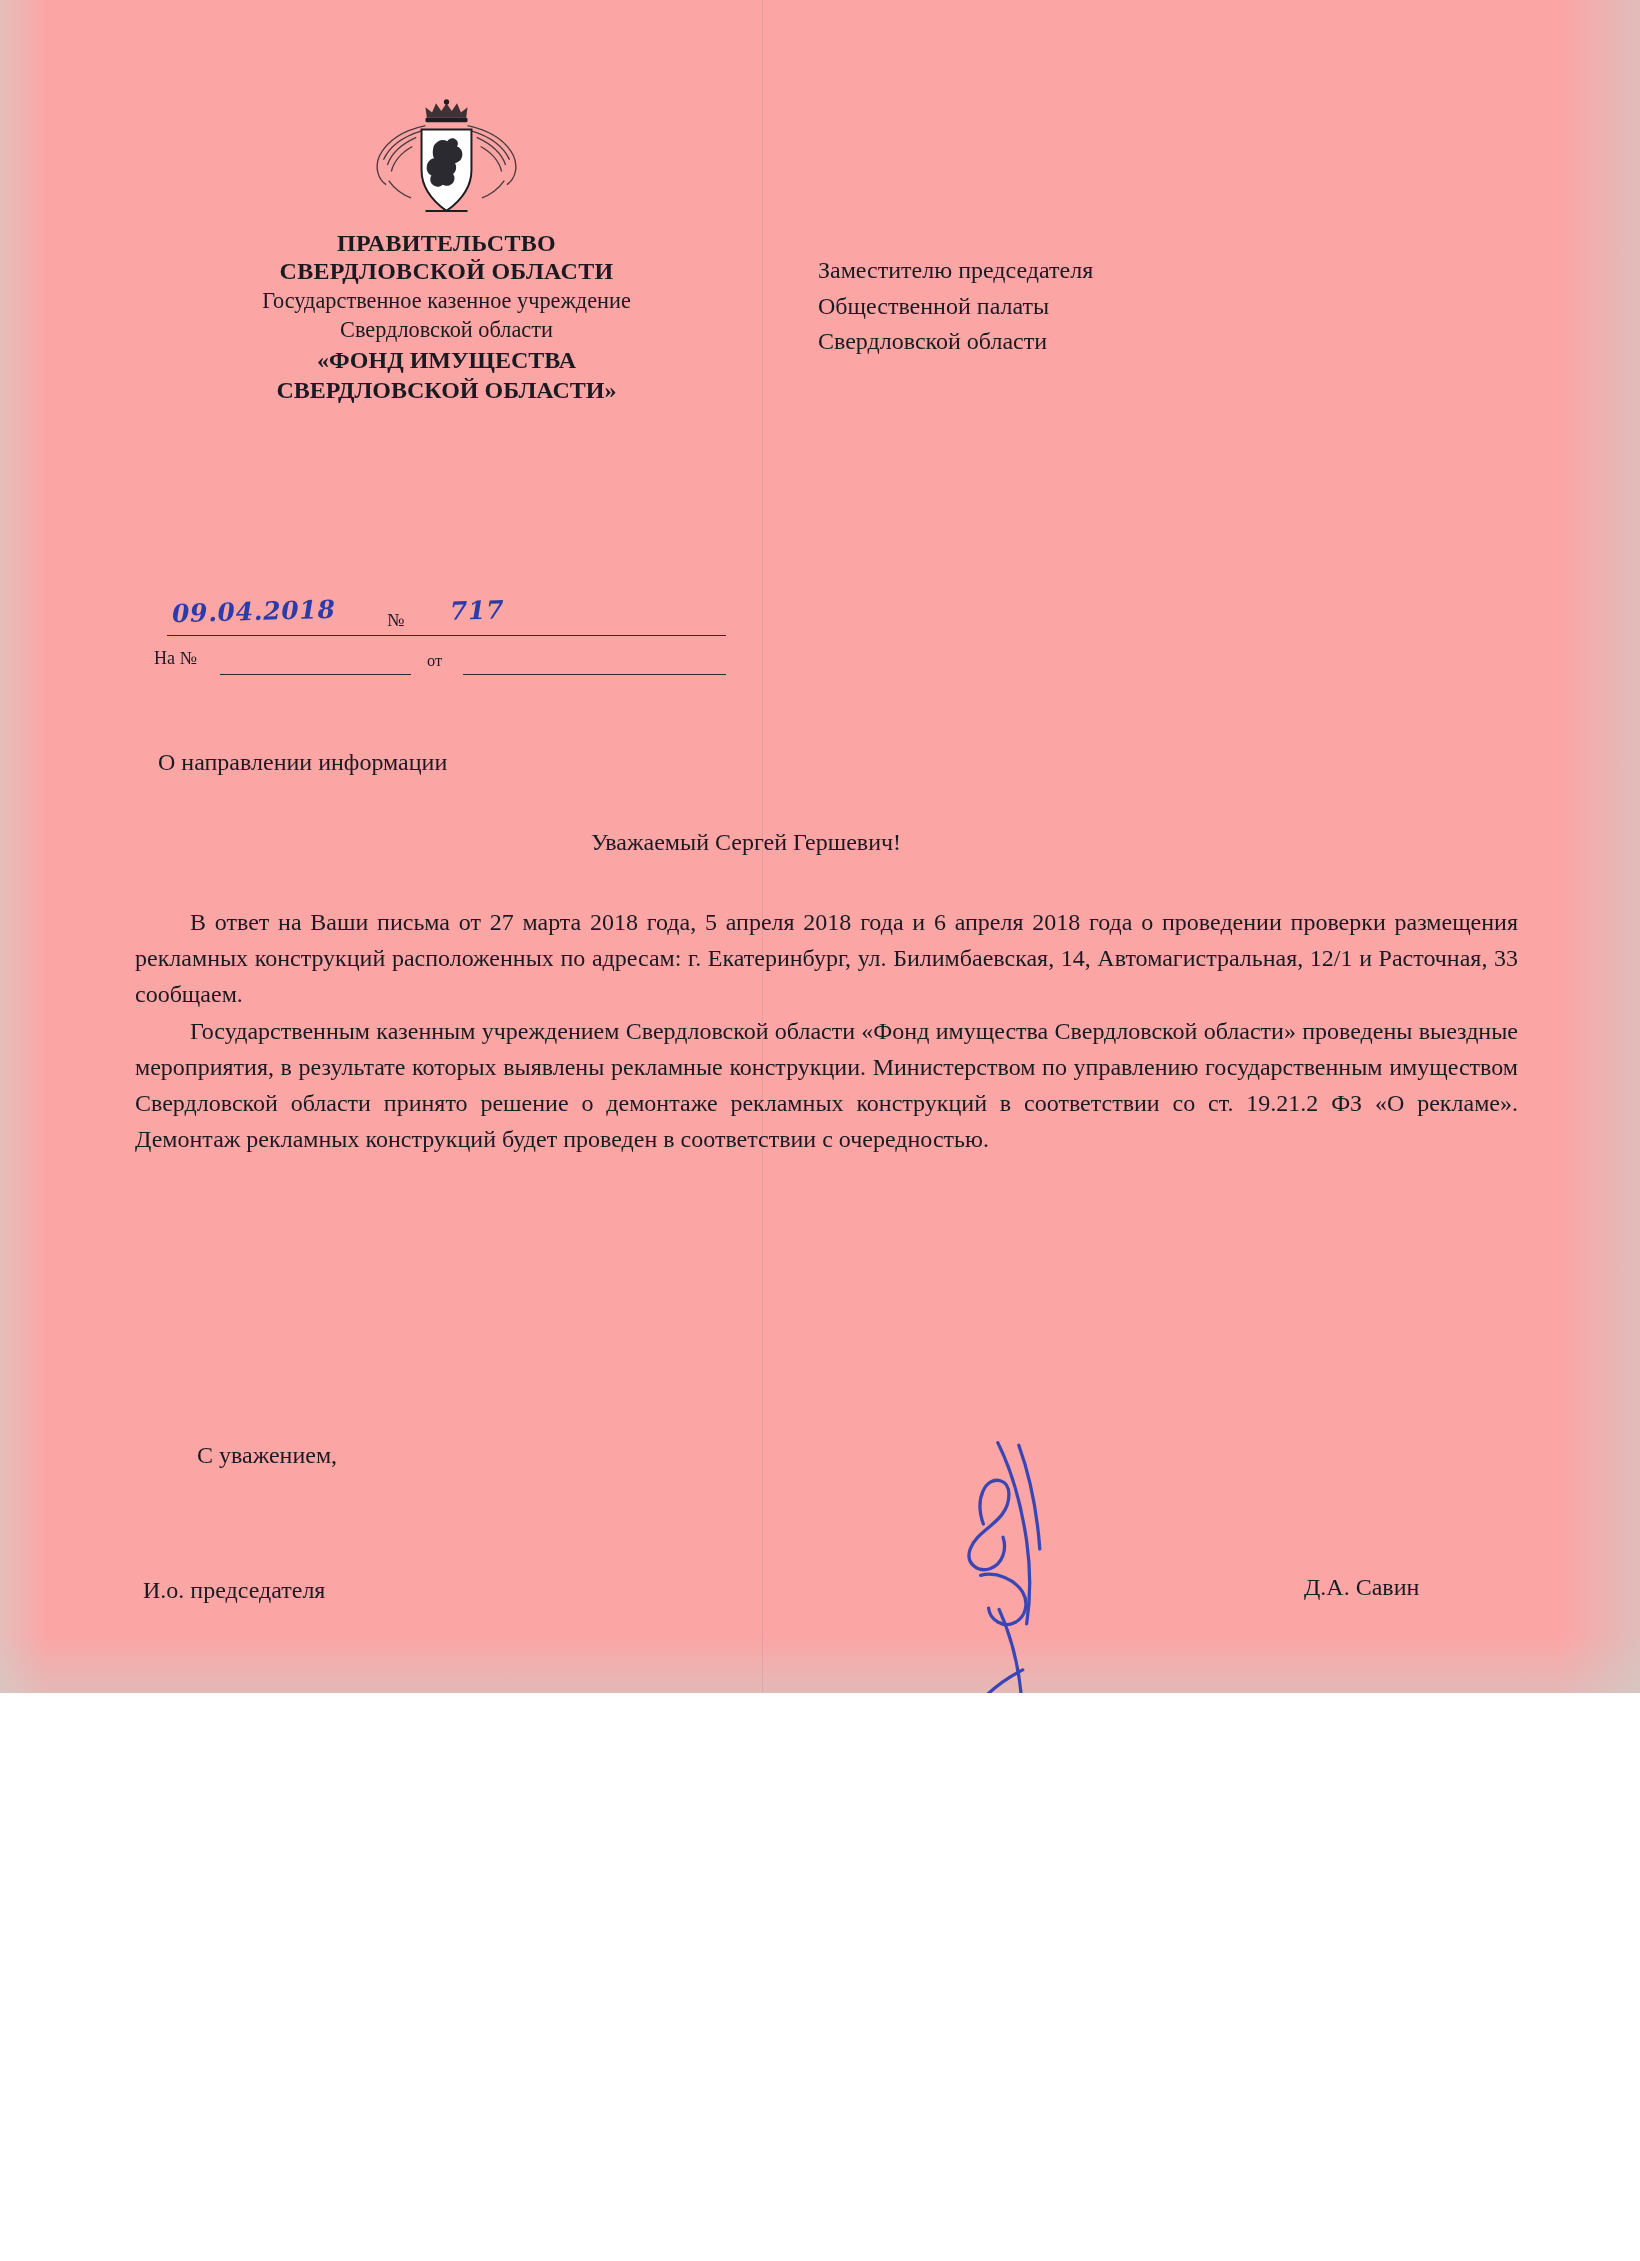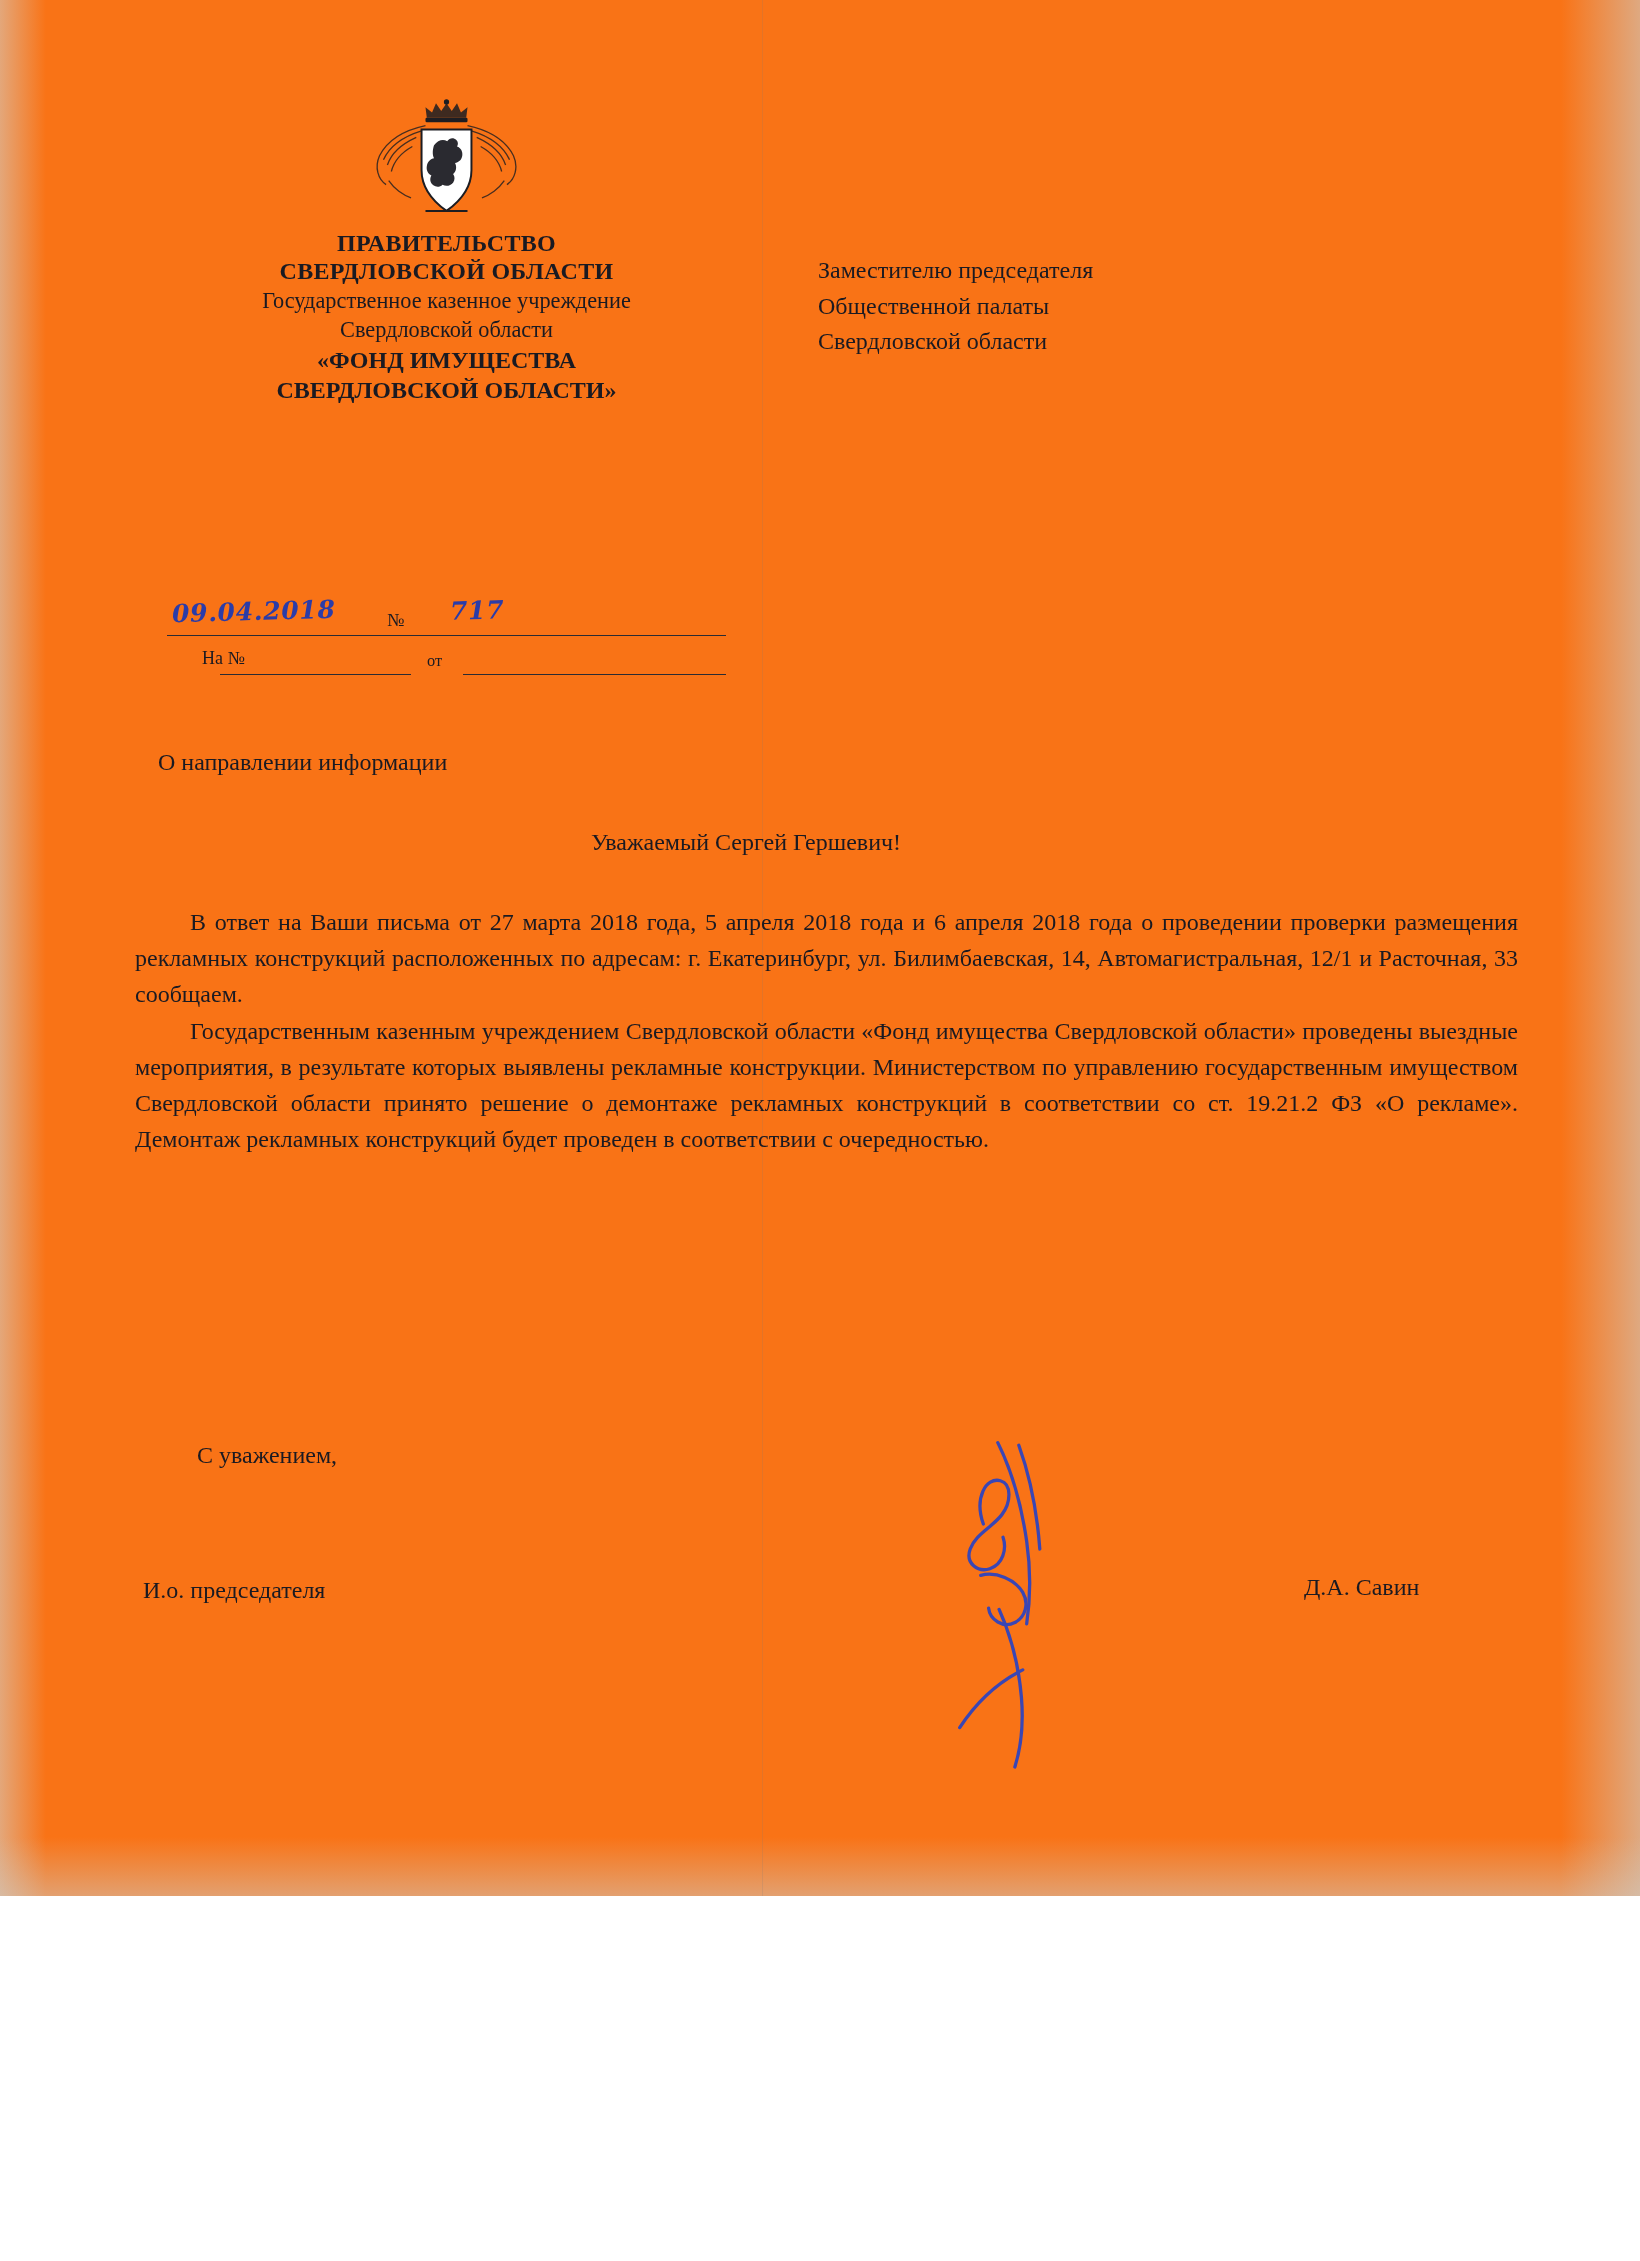--- a/index.html
+++ b/index.html
@@ -7,22 +7,22 @@
     padding: 0;
     background: #ffffff;
   }
   body {
     font-family: "Liberation Serif", serif;
     color: #1a1a22;
   }
   .page {
     position: relative;
     width: 1640px;
-    height: 1896px;
-    background: #f97316;
+    height: 1693px;
+    background: #fca5a5;
     overflow: hidden;
   }
   
   .scan-shade-left {
     position: absolute;
     left: 0; top: 0; bottom: 0; width: 46px;
     background: linear-gradient(to right, rgba(210,210,205,0.55), rgba(255,255,255,0));
     pointer-events: none;
   }
   .scan-shade-right {
@@ -265,21 +265,21 @@
   </div>
 
   <div class="dateblock">
     <div class="date-row">
       <span class="handwritten" style="position:absolute; left:18.4px; top:-4px;">09.04.2018</span>
       <span class="lbl-no" style="position:absolute; left:233px; top:9.2px;">№</span>
       <span class="handwritten" style="position:absolute; left:296px; top:-5.3px;">717</span>
       <span class="rule" style="left:13px; right:39px; top:34px;"></span>
     </div>
     <div class="date-row" style="height:39px;">
-      <span style="position:absolute; left:0px; top:4px;margin-left:48px;">На №</span>
+      <span style="position:absolute; left:0px; top:4px;">На №</span>
       <span class="rule" style="left:66px; width:191px; top:30px;"></span>
       <span style="position:absolute; left:273px; top:6.6px; font-size:16.4px;">от</span>
       <span class="rule" style="left:309px; right:39px; top:30px;"></span>
     </div>
   </div>
 
   <div class="addressee">
     <div>Заместителю председателя</div>
     <div>Общественной палаты</div>
     <div>Свердловской области</div>

